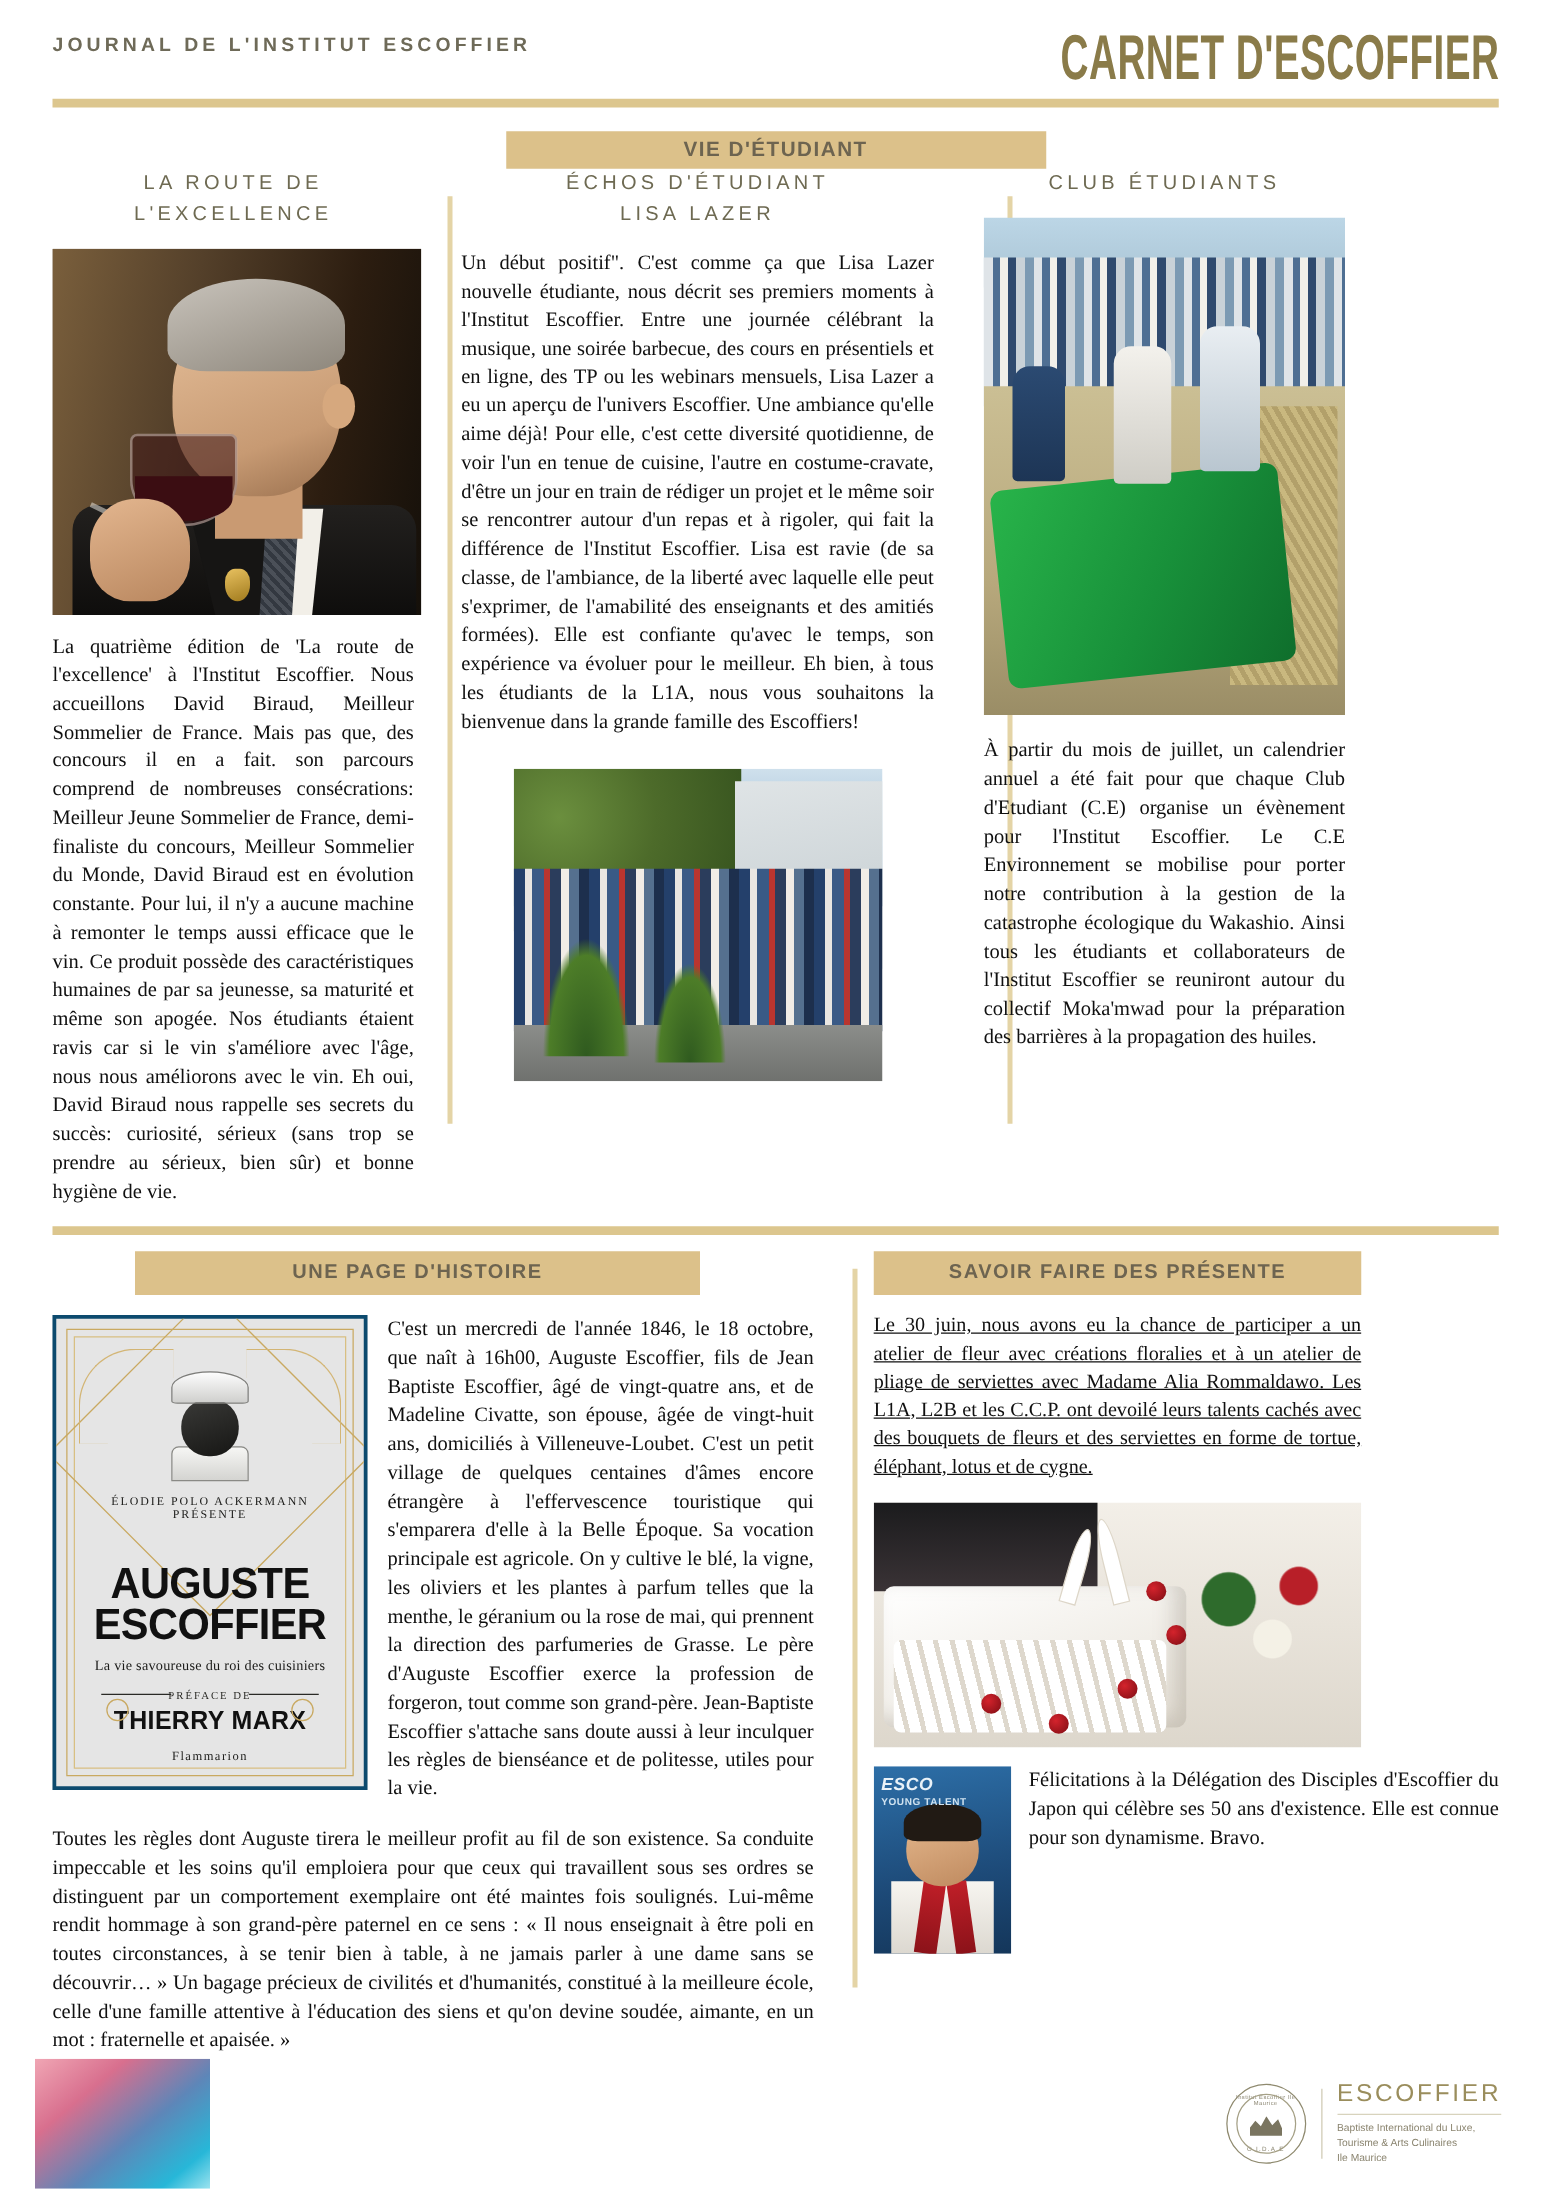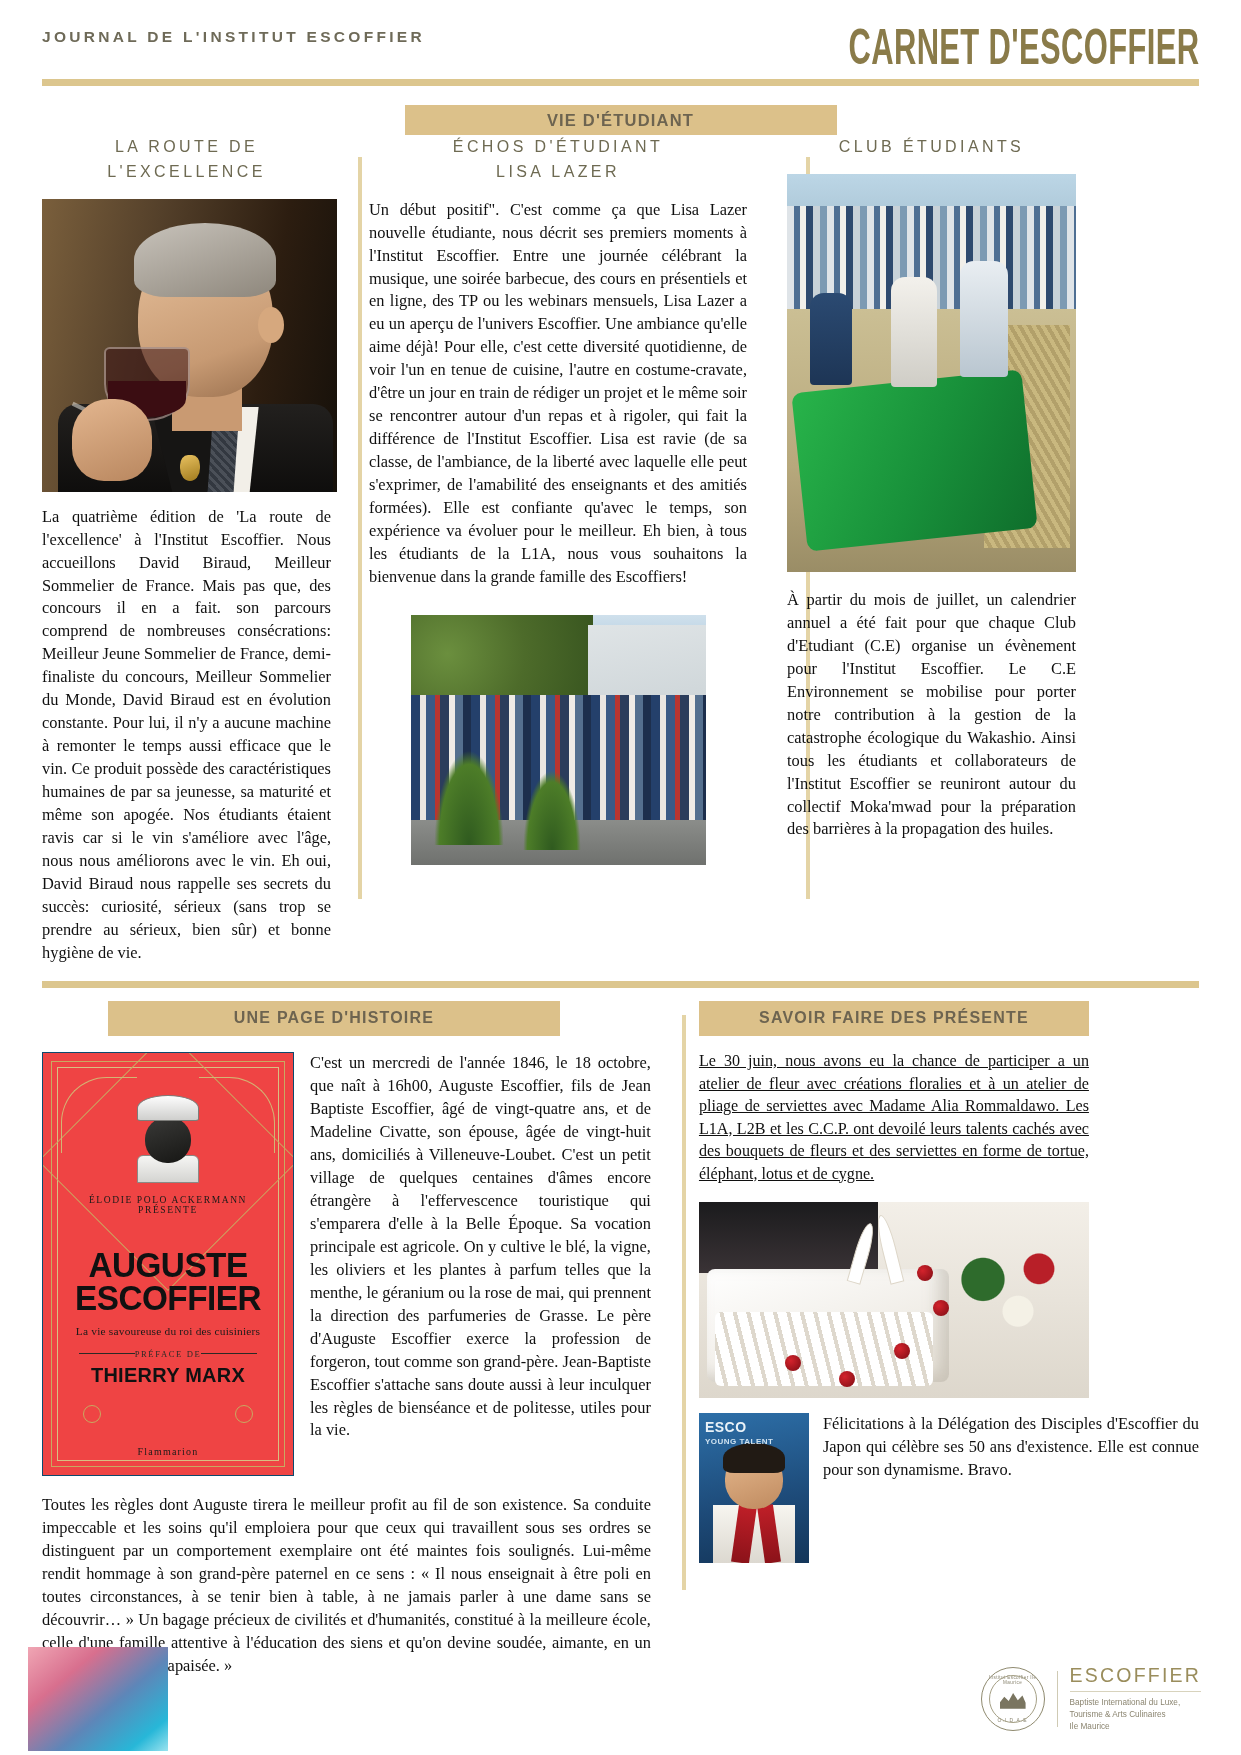--- a/index.html
+++ b/index.html
@@ -151,22 +151,22 @@
   .lower { display:flex; padding:0 12px; margin-top:13px; position:relative; }
   .lower-left { width:640px; padding-right:18px; position:relative; }
   .lower-right { width:541px; padding-left:20px; position:relative; }
   .divider-v2 { position:absolute; left:652px; top:14px; width:4px; height:575px; background:#e4d4a6; }
 
   .banner-hist { width:452px; height:35px; font-size:16px; margin:0 0 0 66px; }
   .banner-savoir { width:390px; height:35px; font-size:16px; margin:0 0 0 10px; }
   .banner-disc { width:389px; height:35px; font-size:15.5px; margin:16px 0 0 10px; }
 
   .hist-row { display:flex; margin-top:16px; }
-  .book { width:252px; height:424px; position:relative; background:#ef4444;
-          border:1px solid #0c4a6e; flex:0 0 252px; overflow:hidden; }
+  .book { width:252px; height:380px; position:relative; background:#e5e5e5;
+          border:3px solid #0c4a6e; flex:0 0 252px; overflow:hidden; }
   .hist-text { padding-left:16px; }
 
   
   .bk-frame { position:absolute; inset:8px; border:1.6px solid #c9a961; }
   .bk-frame2 { position:absolute; inset:14px; border:1px solid #d8bf82; }
   .bk-diamond { position:absolute; left:50%; top:16px; width:184px; height:184px;
       margin-left:-92px; border:1.8px solid #c9a961; transform:rotate(45deg); }
   .bk-fanL { position:absolute; left:18px; top:24px; width:76px; height:76px;
       border-top:1.2px solid #d3b574; border-left:1.2px solid #d3b574;
       border-radius:60% 0 0 0; }
@@ -226,21 +226,21 @@
   .sw-flowers { position:absolute; right:2%; top:18%; width:36%; height:54%;
       background:radial-gradient(circle at 30% 40%, #2e6b2c 0 18%, rgba(0,0,0,0) 19%),
                  radial-gradient(circle at 70% 30%, #b81f28 0 12%, rgba(0,0,0,0) 13%),
                  radial-gradient(circle at 55% 70%, #f4f1e6 0 14%, rgba(0,0,0,0) 15%); }
 
   
   .disc-row { display:flex; margin:15px 0 0 10px; }
   .ph-disc { width:110px; height:150px; flex:0 0 110px; position:relative; overflow:hidden; }
   .dc-bg { position:absolute; inset:0; background:linear-gradient(170deg,#2d6fa8,#1d4a78 60%,#14365a); }
   .dc-text1 { position:absolute; left:6px; top:6px; font-family:"Liberation Sans", sans-serif;
-      font-weight:bold; font-size:14px; color:#e9f2f8; letter-spacing:.5px; }
+      font-weight:bold; font-size:14px; color:#e9f2f8; letter-spacing:.5px;font-style:italic; }
   .dc-text2 { position:absolute; left:6px; top:24px; font-family:"Liberation Sans", sans-serif;
       font-weight:bold; font-size:8px; color:#cfe2f0; letter-spacing:.5px; }
   .dc-face { position:absolute; left:26px; top:38px; width:58px; height:58px;
       border-radius:48%; background:linear-gradient(160deg,#e6b98e,#bf8a5f); }
   .dc-hair { position:absolute; left:24px; top:30px; width:62px; height:30px;
       border-radius:55% 55% 20% 20%; background:#211a14; }
   .dc-chef { position:absolute; left:14px; top:92px; width:82px; height:58px;
       background:linear-gradient(180deg,#f7f5f0,#dcd8d0); }
   .dc-sash { position:absolute; left:36px; top:92px; width:18px; height:58px;
       background:linear-gradient(180deg,#c01f28,#8b1219); transform:rotate(8deg); }

